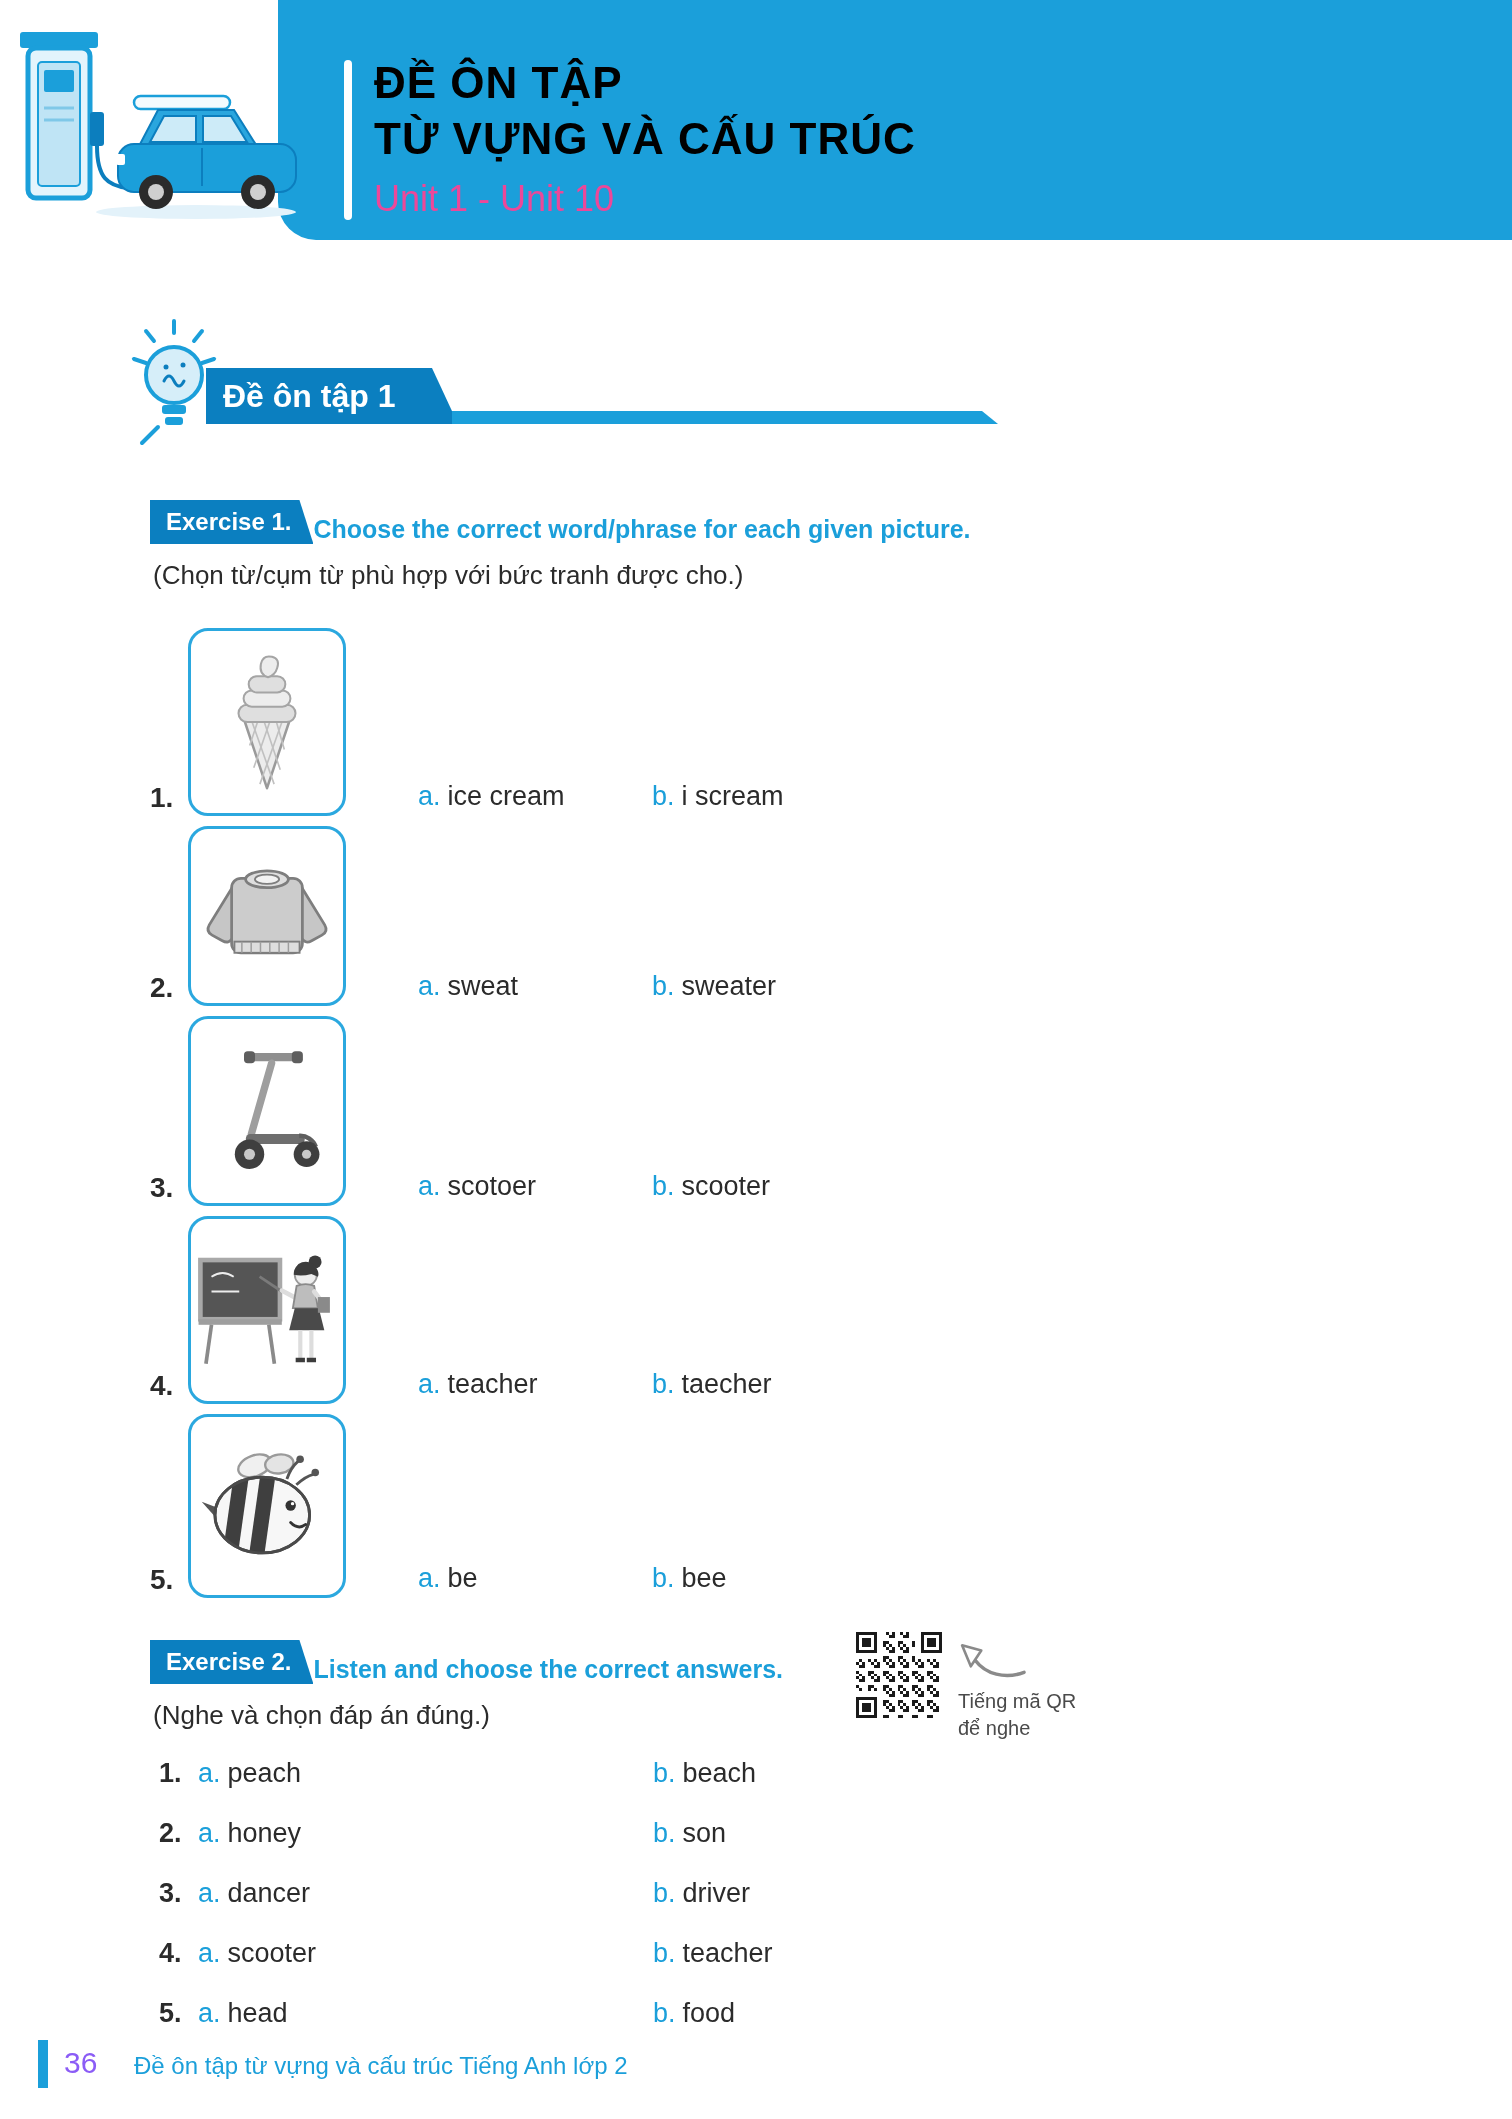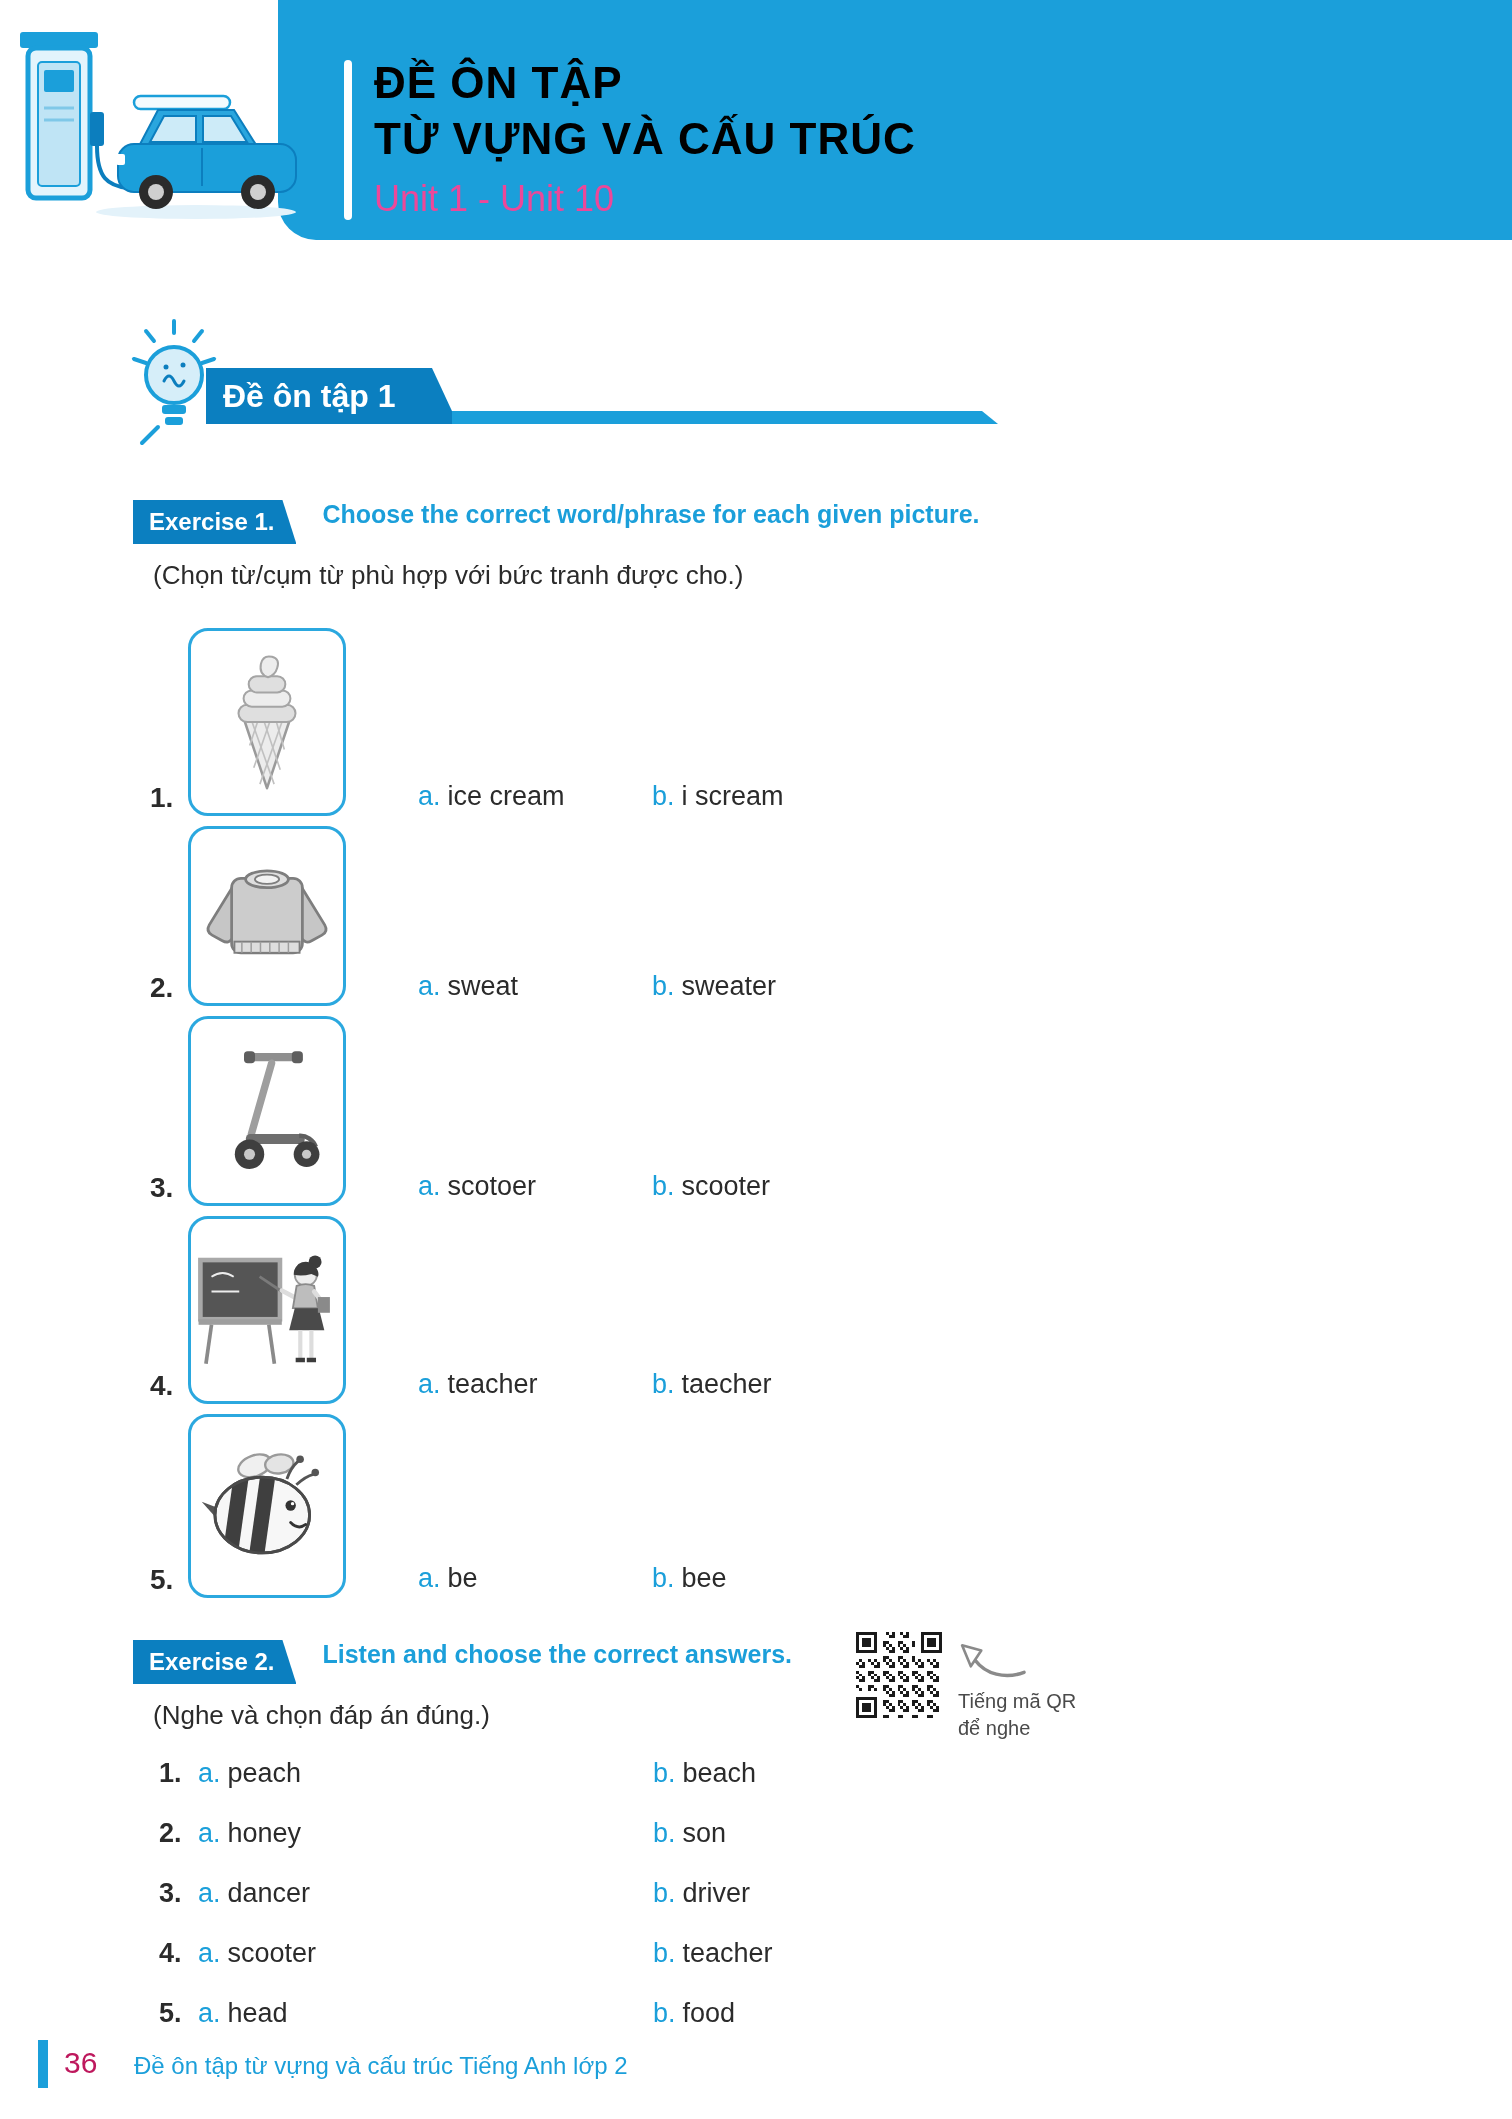--- a/index.html
+++ b/index.html
@@ -21,21 +21,21 @@
 
   
   .bulb { position:absolute; left:124px; top:316px; width:100px; height:132px; }
   .section-banner { position:absolute; left:206px; top:368px; width:252px; height:56px;
     background:#0B7FC0; clip-path:polygon(0 0, calc(100% - 26px) 0, 100% 100%, 0 100%);
     color:#ffffff; font-weight:bold; font-size:32px; display:flex; align-items:center; padding-left:17px; }
   .section-line { position:absolute; left:452px; top:411px; width:546px; height:13px;
     background:#1B9FDA; clip-path:polygon(0 0, calc(100% - 16px) 0, 100% 100%, 0 100%); }
 
   
-  .ex-header { position:absolute; left:133px; height:44px; display:flex; align-items:flex-start; gap:26px; }
+  .ex-header { position:absolute; left:150px; height:44px; display:flex; align-items:flex-end; }
   .badge { background:#0B7FC0; color:#ffffff; font-weight:bold; font-size:24px;
     line-height:44px; padding:0 22px 0 16px; white-space:nowrap;
     clip-path:polygon(0 0, calc(100% - 14px) 0, 100% 100%, 0 100%); }
   .instruction { color:#1B9FDA; font-weight:bold; font-size:25px; white-space:nowrap; }
   .viet { position:absolute; left:133px; font-size:26px; color:#2B2B2B; white-space:nowrap;margin-left:20px; }
 
   
   .ex1-item { position:absolute; left:0; width:100%; }
   .item-number { position:absolute; left:150px; bottom:2px; font-size:28px; font-weight:bold; color:#2B2B2B; }
   .item-box { position:absolute; left:188px; top:0; bottom:0; width:158px; background:#fff;
@@ -51,21 +51,21 @@
   .opt2.a { position:absolute; left:198px; }
   .opt2.b { position:absolute; left:653px; }
 
   
   .qr { position:absolute; left:856px; top:1632px; width:86px; height:86px; }
   .qr-arrow { position:absolute; left:950px; top:1634px; width:80px; height:48px; }
   .qr-caption { position:absolute; left:958px; top:1688px; font-size:20px; color:#4A4A4A; line-height:27px; }
 
   
   .footer-bar { position:absolute; left:38px; top:2040px; width:10px; height:48px; background:#1B9FDA; }
-  .footer-num { position:absolute; left:64px; top:2046px; font-size:30px; color:#be185d; }
+  .footer-num { position:absolute; left:64px; top:2046px; font-size:30px; color:#8b5cf6; }
   .footer-text { position:absolute; left:134px; top:2052px; font-size:24px; color:#1B9FDA; font-weight:500; white-space:nowrap; }
 </style>
 </head>
 <body>
 
 <div>
 
   <div class="header-banner"></div>
   <div class="header-divider"></div>
   <div class="title-line" style="top:58px">ĐỀ ÔN TẬP</div>

